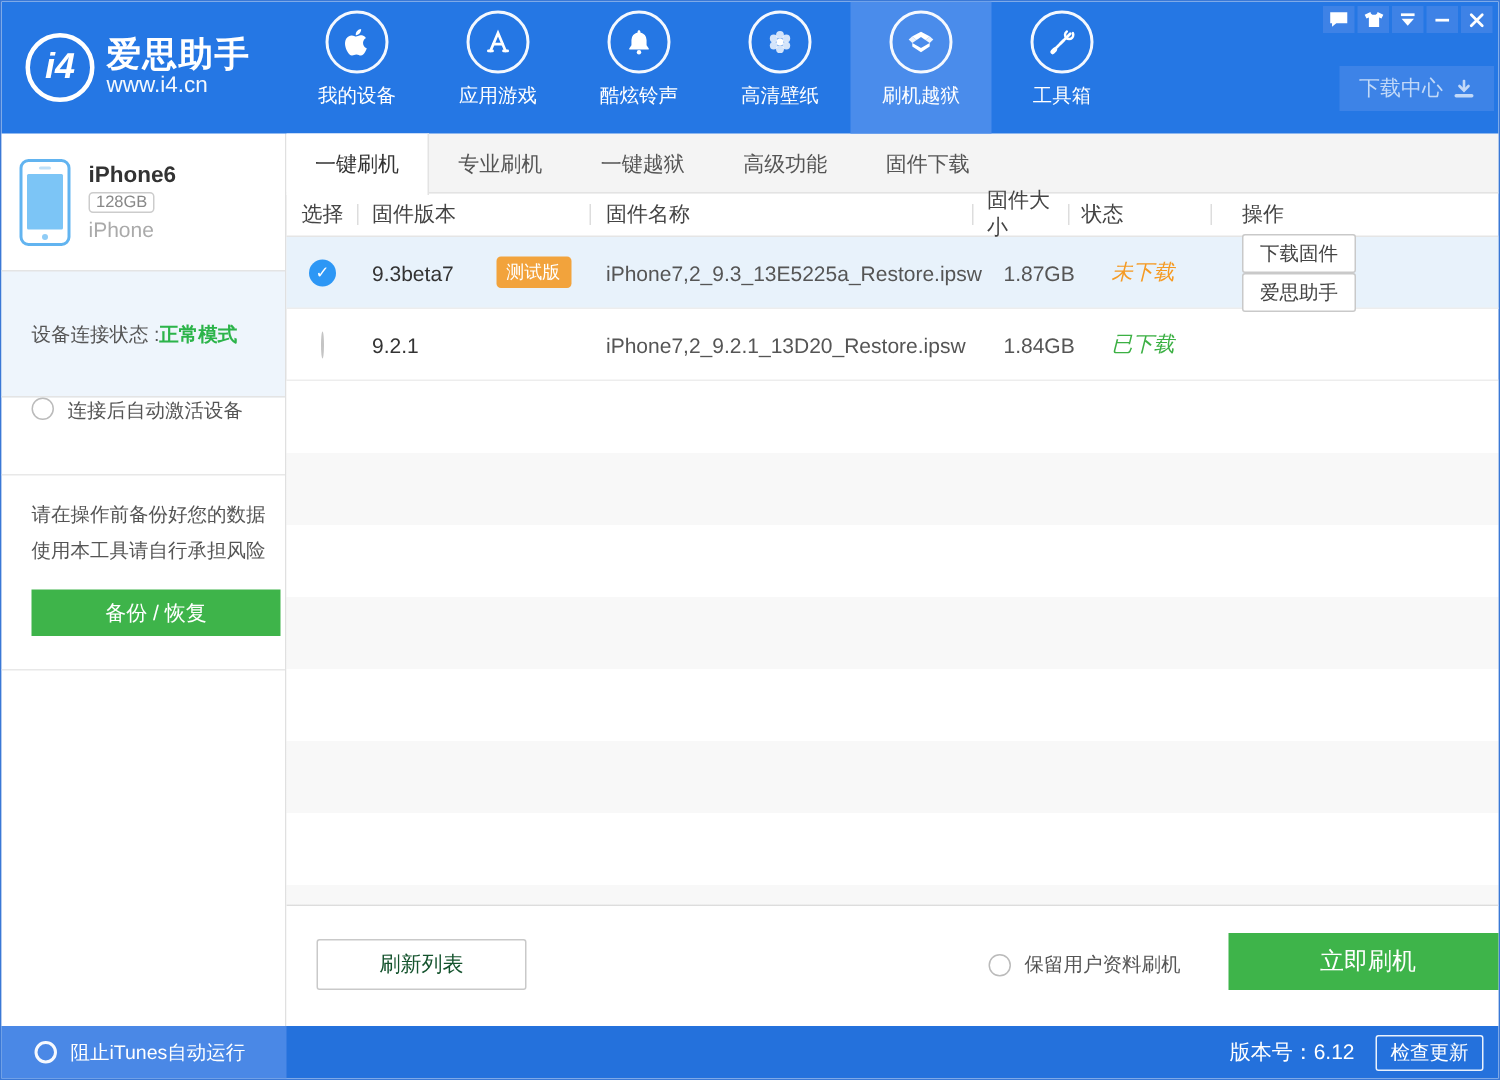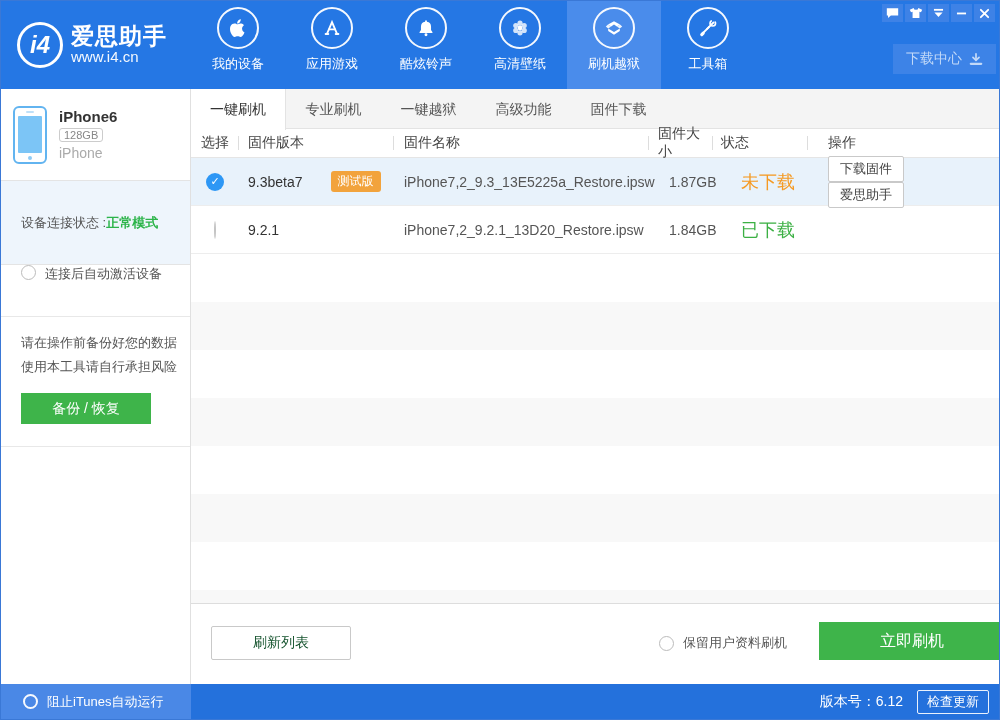--- a/index.html
+++ b/index.html
@@ -37,41 +37,41 @@
   .device-info { margin-left:12px; }
   .device-name { font-weight:bold; font-size:15px; color:#333; }
   .device-cap { display:inline-block; font-size:11px; color:#888; border:1px solid #ccc; border-radius:3px; padding:0 4px; margin:3px 0; }
   .device-type { font-size:14px; color:#aaa; }
   .status-section { height:85px; background:#eef5fc; border-top:1px solid #e4e4e4; border-bottom:1px solid #e4e4e4; display:flex; align-items:center; padding-left:20px; font-size:13px; color:#555; }
   .status-ok { color:#2cb44a; font-weight:bold; }
   .radio-section { height:52px; display:flex; align-items:flex-start; padding-left:20px; border-bottom:1px solid #e8e8e8; font-size:13px; color:#555; }
   .radio { width:15px; height:15px; border:1px solid #bbb; border-radius:50%; background:#fff; flex:0 0 15px; margin-right:9px; cursor:pointer; }
   .warning-section { padding:14px 0 0 20px; border-bottom:1px solid #e8e8e8; height:130px; }
   .warning-line { font-size:13px; color:#555; line-height:24px; }
-  .backup-btn { margin-top:14px; width:130px; height:31px; background:#3eb44a; color:#fff; border:none; font-size:14px; cursor:pointer; display:block; }
+  .backup-btn { margin-top:14px; width:166px; height:31px; background:#3eb44a; color:#fff; border:none; font-size:14px; cursor:pointer; display:block; }
 
   
   .main { flex:1; display:flex; flex-direction:column; min-width:0; }
   .tabbar { height:40px; flex:0 0 40px; background:#f4f4f4; border-bottom:1px solid #e3e3e3; display:flex; }
   .tab { width:95px; line-height:40px; text-align:center; font-size:14px; color:#555; cursor:pointer; }
   .tab.active { background:#fff; color:#333; border-right:1px solid #e3e3e3; height:41px; position:relative; z-index:2; }
   .thead { height:29px; flex:0 0 29px; display:flex; align-items:center; border-bottom:1px solid #e5e5e5; font-size:14px; color:#444; }
   .th { position:relative; }
   .th:not(:last-child)::after { content:""; position:absolute; right:0; top:50%; margin-top:-7px; height:14px; width:1px; background:#ddd; }
   .col-sel { width:48px; flex:0 0 48px; text-align:center; }
   .col-ver { width:155px; flex:0 0 155px; padding-left:9px; }
   .col-name { width:255px; flex:0 0 255px; padding-left:10px; }
   .col-size { width:64px; flex:0 0 64px; padding-left:9px; }
   .col-status { width:95px; flex:0 0 95px; padding-left:8px; }
   .col-op { flex:1; padding-left:20px; }
   .trow { height:48px; flex:0 0 48px; display:flex; align-items:center; border-bottom:1px solid #ededed; font-size:14px; }
   .trow.selected { background:#e8f2fb; }
   .cell-size,.cell-name { color:#555; }
   .cell-size { padding-left:20px !important; }
-  .cell-status { padding-left:28px !important; font-size:18px; }
+  .cell-status { padding-left:28px !important; font-size:14px;font-style:italic; }
   .radio-check { width:18px; height:18px; border-radius:50%; background:#2d97f5; color:#fff; font-size:11px; font-weight:bold; display:inline-flex; align-items:center; justify-content:center; margin:0 auto; cursor:pointer; }
   .radio-empty { width:16px; height:16px; border:1px solid #c4c4c4; border-radius:50%; background:#fff; margin:0 auto; cursor:pointer; }
   .ver-wrap { display:flex; align-items:center; }
   .beta-badge { margin-left:28px; background:#f2a33c; color:#fff; font-size:12px; padding:2px 7px; border-radius:3px; }
   .status-orange { color:#f59a23; }
   .status-green { color:#3cb044; }
   .op-btn { height:26px; padding:0 11px; background:#fff; border:1px solid #c9c9c9; border-radius:2px; font-size:13px; color:#444; margin-right:8px; cursor:pointer; }
   .stripes { flex:1; background:repeating-linear-gradient(180deg,#fff 0 48px,#f8f8f8 48px 96px); }
   .action-bar { height:81px; flex:0 0 81px; border-top:1px solid #ddd; background:#fff; position:relative; }
   .refresh-btn { position:absolute; left:20px; top:22px; width:140px; height:34px; background:#fff; border:1px solid #c9c9c9; border-radius:2px; font-size:14px; color:#14532d; cursor:pointer; }

